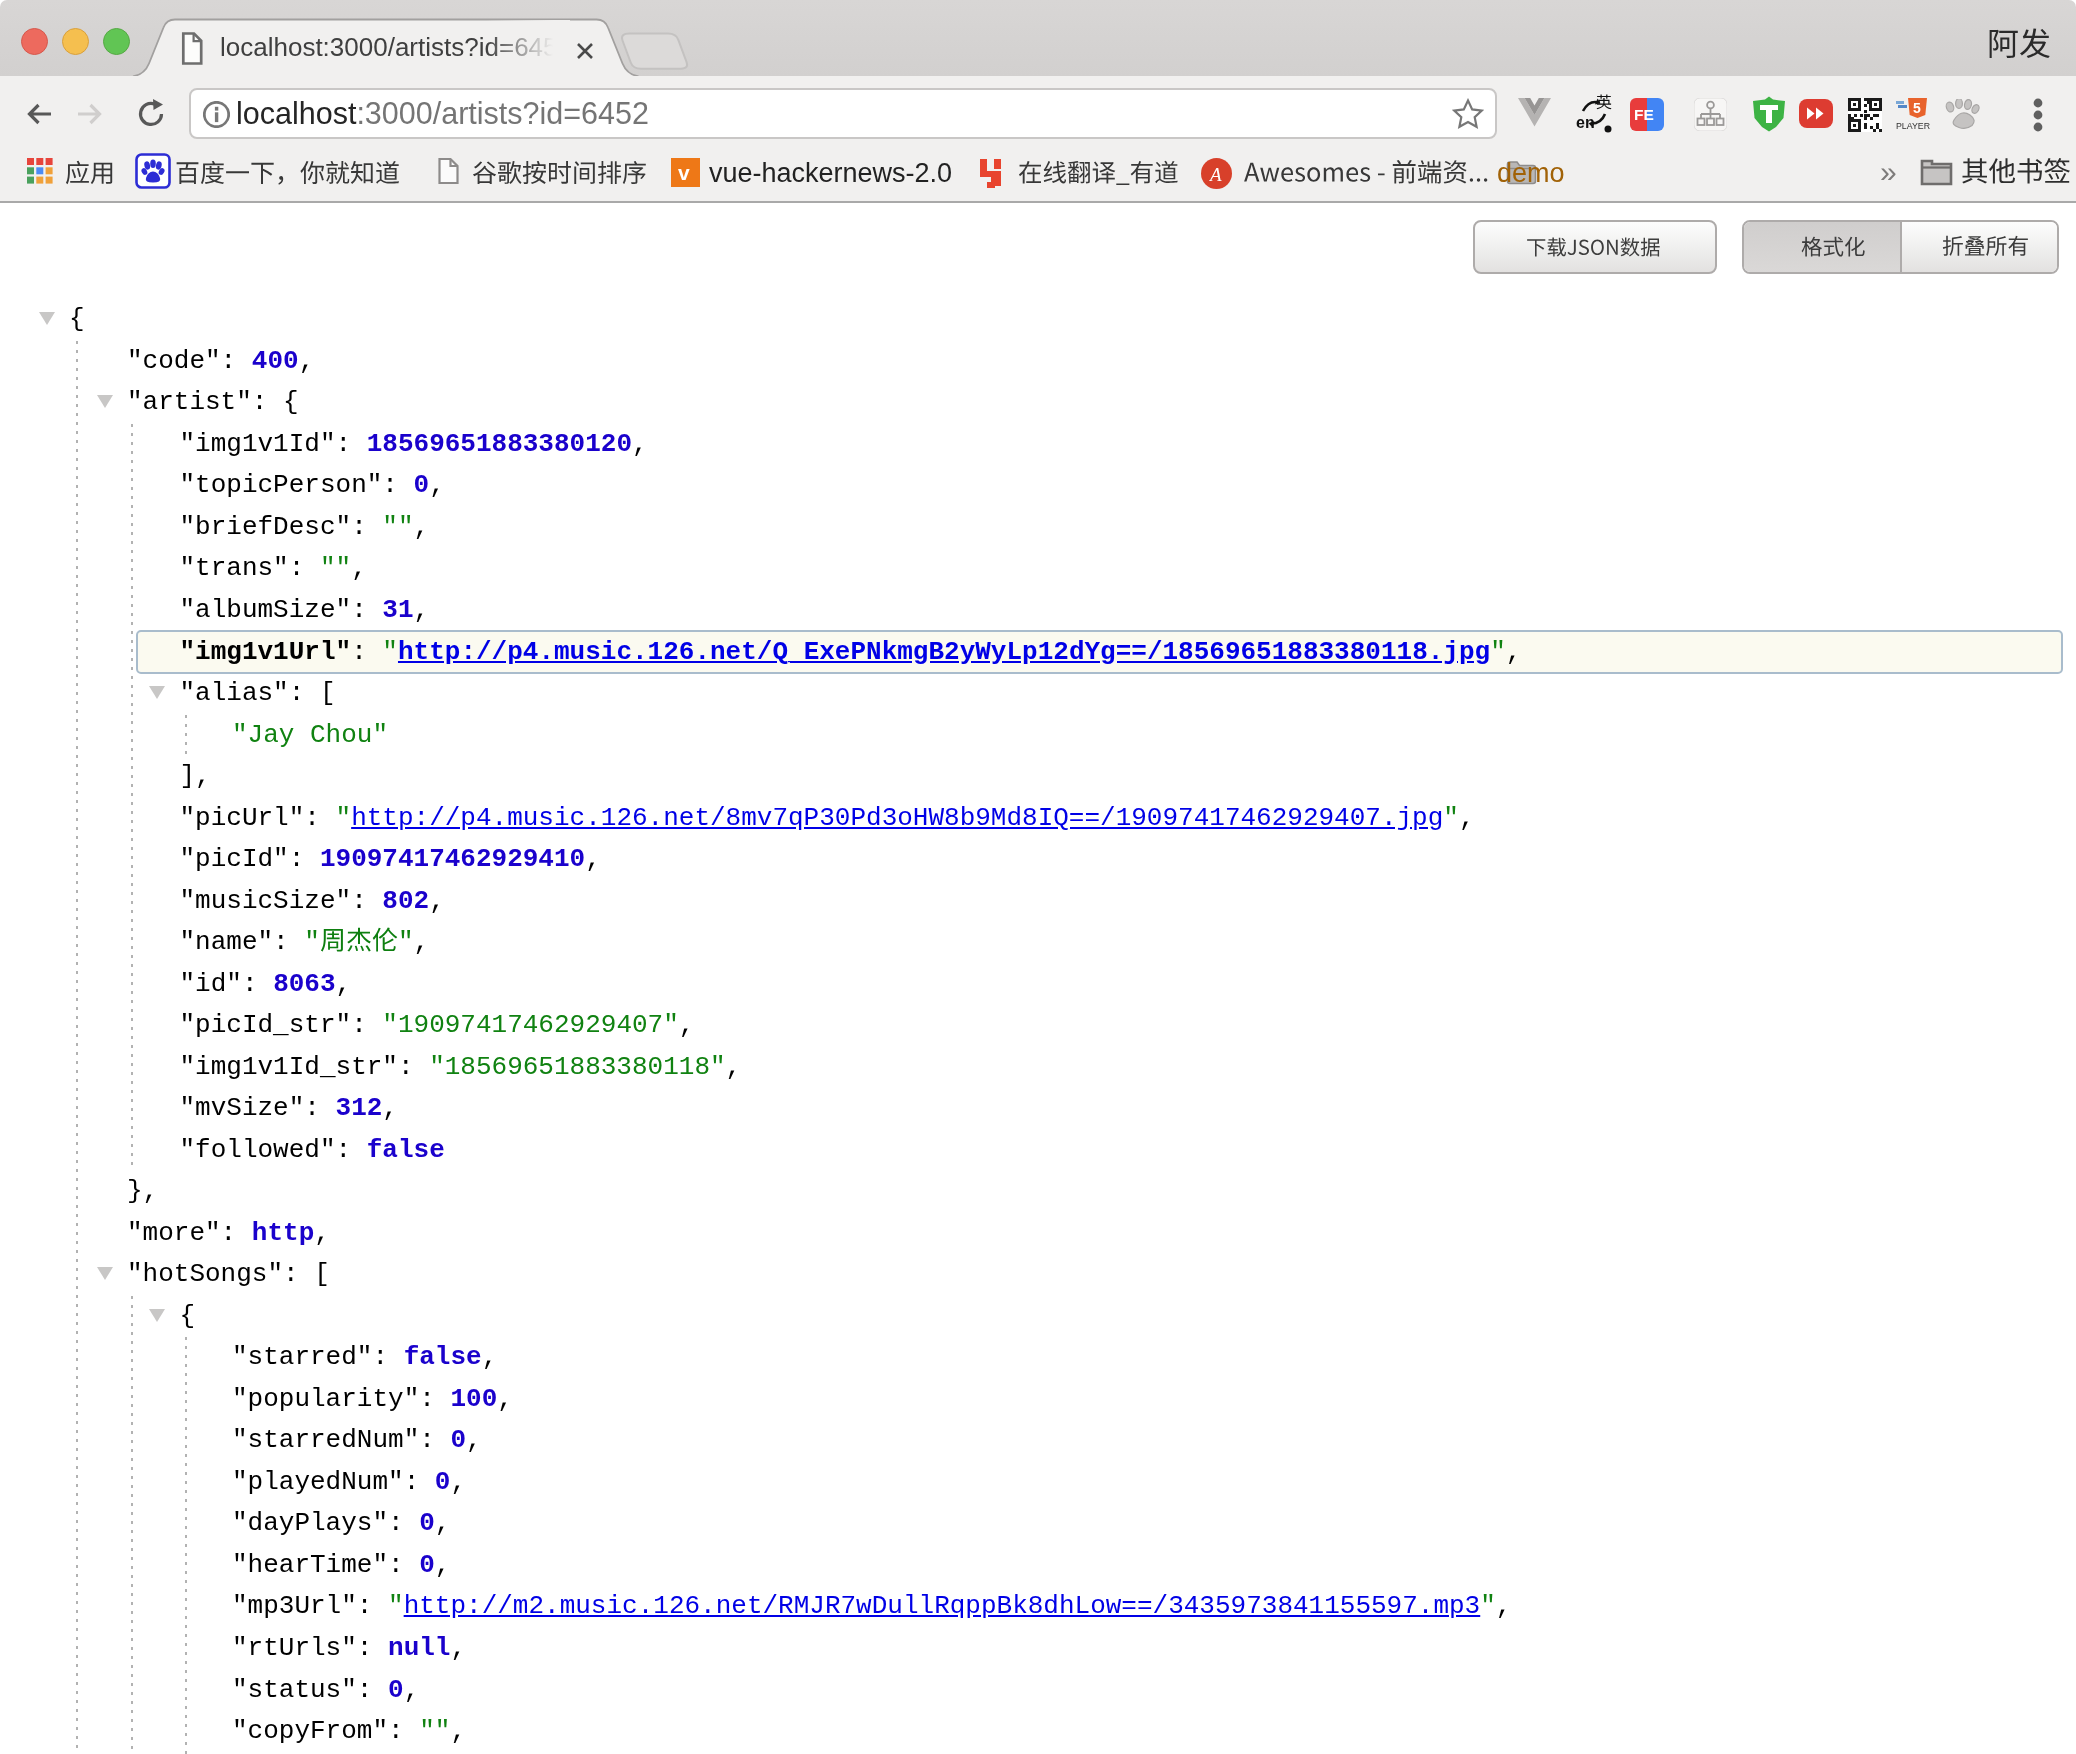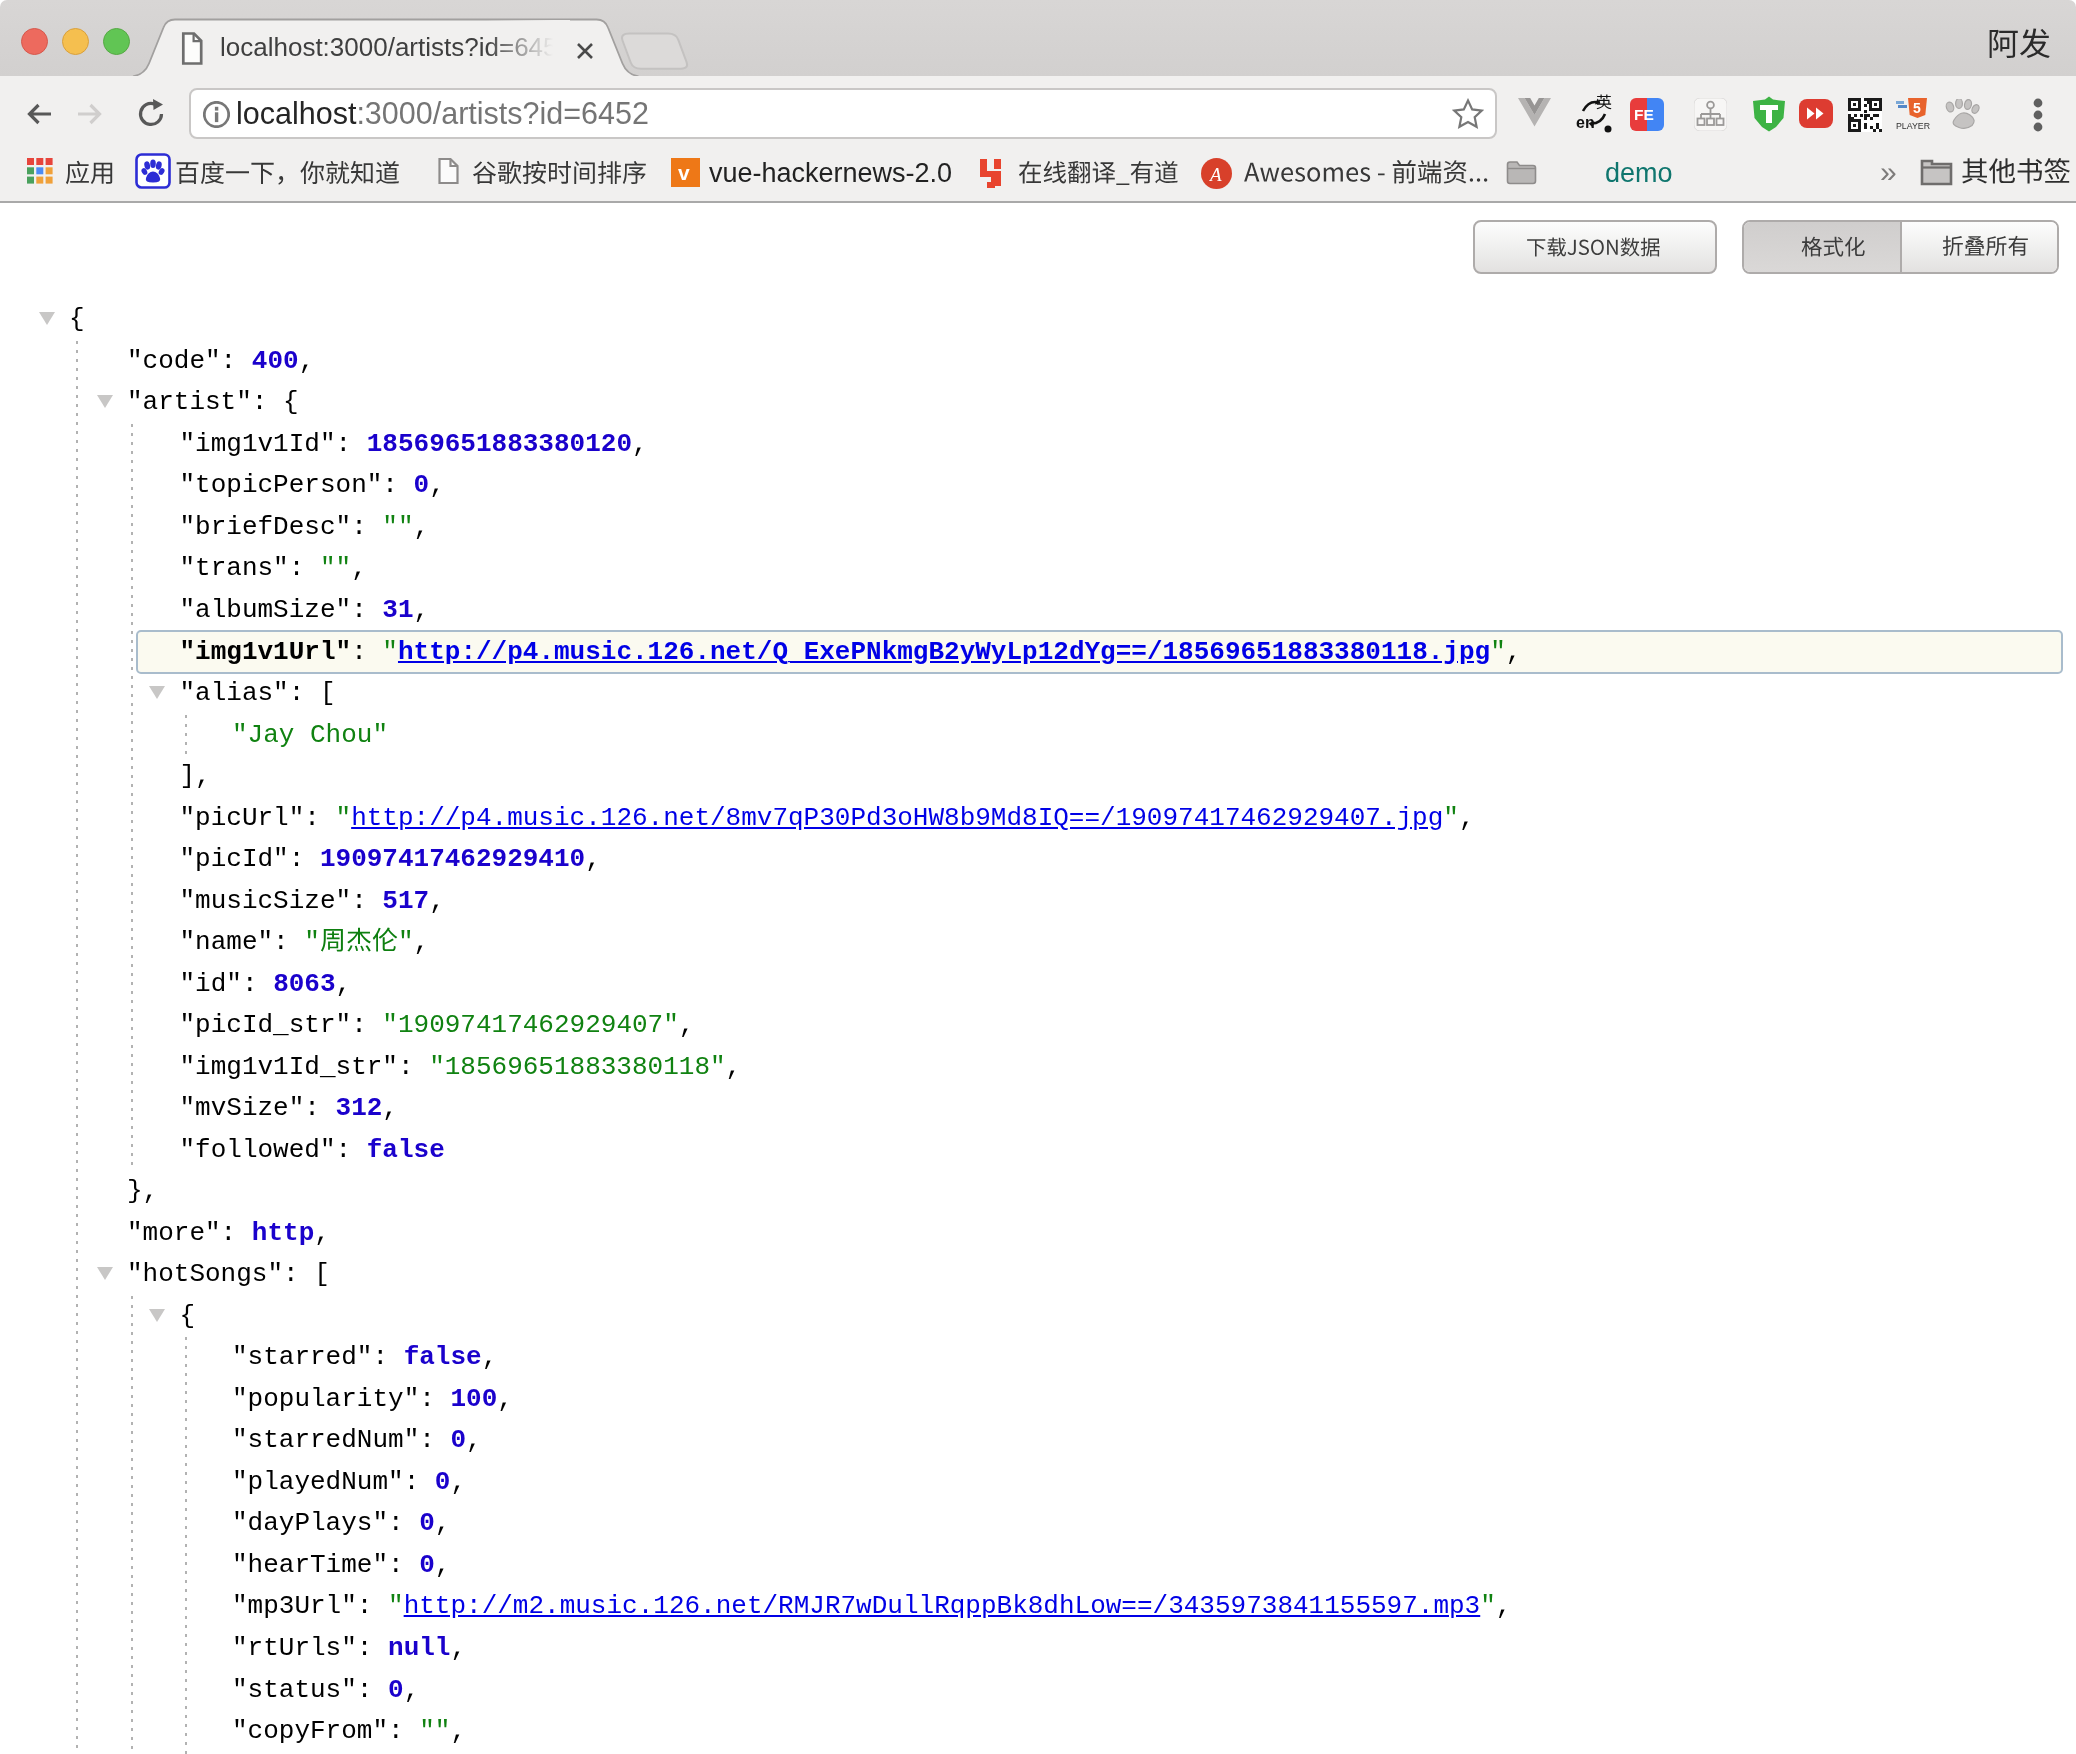--- a/index.html
+++ b/index.html
@@ -228,21 +228,21 @@
   </svg>
 <div style="position:absolute;left:1244px;top:158.0px;width:245px;height:27px">
     <svg width="245.2" height="27.3" viewBox="0 -23.5 245.2 27.3" style="position:absolute">
       <path d="M0.1 0.0H2.5L4.3 -5.7H11.1L12.9 0.0H15.4L9.1 -18.7H6.4ZM4.9 -7.6 5.8 -10.5C6.5 -12.6 7.1 -14.6 7.6 -16.8H7.8C8.4 -14.6 9.0 -12.6 9.6 -10.5L10.5 -7.6Z M20.0 0.0H22.7L24.7 -7.4C25.1 -8.7 25.3 -10.0 25.7 -11.4H25.8C26.1 -10.0 26.4 -8.8 26.7 -7.5L28.7 0.0H31.5L35.3 -13.8H33.0L31.0 -5.8C30.7 -4.5 30.5 -3.3 30.2 -2.0H30.1C29.7 -3.3 29.4 -4.5 29.1 -5.8L26.9 -13.8H24.7L22.5 -5.8C22.2 -4.5 21.9 -3.3 21.6 -2.0H21.4C21.2 -3.3 20.9 -4.5 20.6 -5.8L18.6 -13.8H16.2Z M43.9 0.3C45.8 0.3 47.3 -0.3 48.4 -1.1L47.6 -2.6C46.6 -1.9 45.5 -1.5 44.2 -1.5C41.5 -1.5 39.7 -3.4 39.6 -6.4H48.9C49.0 -6.7 49.0 -7.2 49.0 -7.7C49.0 -11.7 47.0 -14.2 43.5 -14.2C40.3 -14.2 37.3 -11.4 37.3 -6.9C37.3 -2.3 40.2 0.3 43.9 0.3ZM39.6 -8.0C39.8 -10.8 41.6 -12.3 43.5 -12.3C45.7 -12.3 47.0 -10.8 47.0 -8.0Z M56.0 0.3C59.3 0.3 61.1 -1.5 61.1 -3.8C61.1 -6.4 58.9 -7.2 56.9 -8.0C55.3 -8.6 53.9 -9.1 53.9 -10.4C53.9 -11.5 54.7 -12.4 56.5 -12.4C57.7 -12.4 58.6 -11.9 59.6 -11.2L60.7 -12.6C59.7 -13.5 58.1 -14.2 56.4 -14.2C53.4 -14.2 51.7 -12.5 51.7 -10.3C51.7 -7.9 53.8 -7.0 55.7 -6.3C57.2 -5.7 58.9 -5.0 58.9 -3.6C58.9 -2.4 58.0 -1.5 56.1 -1.5C54.5 -1.5 53.2 -2.1 52.0 -3.1L50.9 -1.6C52.2 -0.5 54.1 0.3 56.0 0.3Z M69.7 0.3C73.1 0.3 76.1 -2.3 76.1 -6.9C76.1 -11.5 73.1 -14.2 69.7 -14.2C66.4 -14.2 63.3 -11.5 63.3 -6.9C63.3 -2.3 66.4 0.3 69.7 0.3ZM69.7 -1.6C67.3 -1.6 65.7 -3.7 65.7 -6.9C65.7 -10.1 67.3 -12.2 69.7 -12.2C72.1 -12.2 73.8 -10.1 73.8 -6.9C73.8 -3.7 72.1 -1.6 69.7 -1.6Z M79.8 0.0H82.2V-10.0C83.4 -11.5 84.6 -12.2 85.6 -12.2C87.4 -12.2 88.2 -11.1 88.2 -8.5V0.0H90.5V-10.0C91.8 -11.5 92.9 -12.2 94.0 -12.2C95.8 -12.2 96.6 -11.1 96.6 -8.5V0.0H98.9V-8.8C98.9 -12.3 97.6 -14.2 94.7 -14.2C93.0 -14.2 91.6 -13.1 90.1 -11.6C89.6 -13.2 88.5 -14.2 86.3 -14.2C84.7 -14.2 83.2 -13.2 82.0 -11.8H82.0L81.7 -13.8H79.8Z M109.0 0.3C110.9 0.3 112.4 -0.3 113.6 -1.1L112.8 -2.6C111.7 -1.9 110.6 -1.5 109.3 -1.5C106.7 -1.5 104.9 -3.4 104.7 -6.4H114.0C114.1 -6.7 114.1 -7.2 114.1 -7.7C114.1 -11.7 112.1 -14.2 108.6 -14.2C105.4 -14.2 102.4 -11.4 102.4 -6.9C102.4 -2.3 105.3 0.3 109.0 0.3ZM104.7 -8.0C105.0 -10.8 106.7 -12.3 108.7 -12.3C110.8 -12.3 112.1 -10.8 112.1 -8.0Z M121.2 0.3C124.4 0.3 126.2 -1.5 126.2 -3.8C126.2 -6.4 124.0 -7.2 122.0 -8.0C120.4 -8.6 119.0 -9.1 119.0 -10.4C119.0 -11.5 119.8 -12.4 121.6 -12.4C122.8 -12.4 123.8 -11.9 124.7 -11.2L125.8 -12.6C124.8 -13.5 123.3 -14.2 121.6 -14.2C118.5 -14.2 116.8 -12.5 116.8 -10.3C116.8 -7.9 118.9 -7.0 120.8 -6.3C122.3 -5.7 124.0 -5.0 124.0 -3.6C124.0 -2.4 123.1 -1.5 121.3 -1.5C119.6 -1.5 118.4 -2.1 117.1 -3.1L116.0 -1.6C117.3 -0.5 119.2 0.3 121.2 0.3Z M134.0 -6.2H140.6V-8.0H134.0Z M162.8 -13.1V-2.7H164.6V-13.1ZM168.0 -13.9V-0.4C168.0 0.0 167.9 0.1 167.5 0.1C167.0 0.2 165.6 0.2 164.1 0.1C164.4 0.6 164.7 1.4 164.8 1.9C166.7 2.0 168.0 1.9 168.8 1.6C169.6 1.3 169.9 0.8 169.9 -0.3V-13.9ZM165.9 -21.5C165.3 -20.3 164.3 -18.6 163.5 -17.4H155.8L157.1 -17.8C156.6 -18.9 155.5 -20.4 154.5 -21.4L152.7 -20.8C153.6 -19.8 154.6 -18.4 155.1 -17.4H148.8V-15.6H171.6V-17.4H165.6C166.4 -18.4 167.2 -19.7 167.9 -20.9ZM157.8 -7.7V-5.1H152.2V-7.7ZM157.8 -9.2H152.2V-11.7H157.8ZM150.4 -13.3V1.9H152.2V-3.6H157.8V-0.2C157.8 0.2 157.7 0.3 157.4 0.3C157.1 0.3 155.9 0.3 154.6 0.2C154.8 0.7 155.1 1.5 155.2 1.9C157.0 1.9 158.1 1.9 158.8 1.6C159.5 1.3 159.7 0.8 159.7 -0.2V-13.3Z M174.2 -16.6V-14.8H182.8V-16.6ZM175.0 -13.4C175.6 -10.5 176.0 -6.7 176.1 -4.2L177.7 -4.5C177.6 -7.0 177.1 -10.7 176.5 -13.6ZM176.7 -20.7C177.4 -19.5 178.1 -17.9 178.4 -16.9L180.1 -17.4C179.8 -18.5 179.1 -20.0 178.4 -21.2ZM183.3 -8.2V2.0H185.0V-6.5H187.3V1.8H188.8V-6.5H191.1V1.7H192.7V-6.5H195.0V0.3C195.0 0.5 195.0 0.6 194.7 0.6C194.5 0.6 193.9 0.6 193.2 0.6C193.4 1.0 193.6 1.6 193.7 2.1C194.9 2.1 195.6 2.1 196.1 1.8C196.6 1.5 196.7 1.1 196.7 0.3V-8.2H190.2L190.9 -10.5H197.3V-12.2H182.5V-10.5H188.7C188.6 -9.7 188.4 -8.9 188.3 -8.2ZM183.6 -20.1V-14.1H196.4V-20.1H194.6V-15.8H190.7V-21.4H188.9V-15.8H185.4V-20.1ZM180.3 -13.8C180.0 -10.8 179.4 -6.3 178.8 -3.5C177.0 -3.1 175.3 -2.7 174.0 -2.4L174.5 -0.5C176.9 -1.1 180.0 -1.9 183.0 -2.7L182.7 -4.5L180.3 -3.9C180.9 -6.6 181.5 -10.5 182.0 -13.5Z M200.6 -19.2C202.4 -18.5 204.8 -17.3 205.9 -16.4L206.9 -17.9C205.7 -18.8 203.4 -19.9 201.6 -20.5ZM199.7 -12.6 200.2 -10.9C202.3 -11.6 204.9 -12.4 207.4 -13.2L207.1 -14.9C204.3 -14.0 201.6 -13.2 199.7 -12.6ZM203.1 -9.5V-2.4H204.9V-7.7H217.6V-2.5H219.6V-9.5ZM210.5 -7.0C209.7 -2.7 207.8 -0.5 199.7 0.5C200.0 0.9 200.4 1.6 200.5 2.1C209.2 0.9 211.5 -1.9 212.4 -7.0ZM211.6 -1.9C214.8 -0.9 219.0 0.8 221.1 1.9L222.3 0.4C220.0 -0.8 215.8 -2.3 212.6 -3.3ZM210.8 -21.3C210.1 -19.5 208.8 -17.4 206.7 -15.8C207.1 -15.6 207.7 -15.0 208.1 -14.6C209.2 -15.5 210.0 -16.5 210.8 -17.6H213.8C213.0 -14.9 211.3 -12.5 206.7 -11.3C207.1 -11.0 207.6 -10.4 207.7 -9.9C211.3 -11.0 213.3 -12.7 214.5 -14.7C216.1 -12.6 218.6 -10.9 221.5 -10.1C221.7 -10.6 222.2 -11.3 222.6 -11.6C219.5 -12.3 216.7 -14.0 215.3 -16.2C215.4 -16.7 215.6 -17.1 215.7 -17.6H219.5C219.1 -16.7 218.7 -15.9 218.3 -15.3L220.0 -14.8C220.6 -15.8 221.4 -17.4 222.1 -18.8L220.7 -19.2L220.3 -19.0H211.6C212.0 -19.7 212.3 -20.4 212.6 -21.1Z M227.5 0.3C228.4 0.3 229.1 -0.4 229.1 -1.4C229.1 -2.5 228.4 -3.2 227.5 -3.2C226.5 -3.2 225.8 -2.5 225.8 -1.4C225.8 -0.4 226.5 0.3 227.5 0.3Z M234.5 0.3C235.5 0.3 236.2 -0.4 236.2 -1.4C236.2 -2.5 235.5 -3.2 234.5 -3.2C233.6 -3.2 232.9 -2.5 232.9 -1.4C232.9 -0.4 233.6 0.3 234.5 0.3Z M241.6 0.3C242.6 0.3 243.3 -0.4 243.3 -1.4C243.3 -2.5 242.6 -3.2 241.6 -3.2C240.7 -3.2 240.0 -2.5 240.0 -1.4C240.0 -0.4 240.7 0.3 241.6 0.3Z" fill="#383838"></path>
     </svg>
   </div>
 <svg class="abs" style="left:1506px;top:159px" width="31" height="27">
 <path d="M 1.5 5.5 Q 1.5 3 4 3 L 11 3 L 13.5 6.5 L 27 6.5 Q 29.5 6.5 29.5 9 L 29.5 22 Q 29.5 24.5 27 24.5 L 4 24.5 Q 1.5 24.5 1.5 22 Z" fill="#b9b7b6" stroke="#8e8c8b" stroke-width="1.6"></path>
 <path d="M 1.5 9.5 L 29.5 9.5" stroke="#8e8c8b" stroke-width="1.4"></path>
   </svg>
-<div class="abs" style="left:1605px;top:147px;font-size:27px;color:#0f766e;height:52px;display:flex;align-items:center">demo</div>
+<div class="abs" style="left:1497px;top:147px;font-size:27px;color:#a16207;height:52px;display:flex;align-items:center">demo</div>
 <div class="abs" style="left:1880px;top:146px;font-size:30px;color:#7e7c7b;height:52px;display:flex;align-items:center">»</div>
 <svg class="abs" style="left:1920px;top:157px" width="33" height="30">
 <path d="M 2 4 L 12 4 L 12 7 L 31 7 L 31 27 L 2 27 Z" fill="#c6c4c3" stroke="#6f6d6c" stroke-width="2.6"></path>
 <path d="M 2 10.5 L 31 10.5" stroke="#6f6d6c" stroke-width="2.2"></path>
   </svg>
 <div style="position:absolute;left:1961px;top:156.2px;width:110px;height:29px">
     <svg width="110.0" height="29.4" viewBox="0 -25.3 110.0 29.4" style="position:absolute">
       <path d="M15.8 -1.8C19.0 -0.6 22.3 0.9 24.2 2.1L26.1 0.7C24.0 -0.4 20.4 -2.0 17.2 -3.1ZM9.9 -3.2C8.0 -1.9 4.2 -0.3 1.2 0.6C1.7 1.0 2.3 1.7 2.6 2.1C5.6 1.2 9.3 -0.4 11.8 -2.0ZM18.9 -23.1V-19.9H8.6V-23.1H6.6V-19.9H2.3V-18.0H6.6V-5.6H1.5V-3.7H26.0V-5.6H20.9V-18.0H25.4V-19.9H20.9V-23.1ZM8.6 -5.6V-8.7H18.9V-5.6ZM8.6 -18.0H18.9V-15.2H8.6ZM8.6 -13.4H18.9V-10.4H8.6Z M38.4 -20.4V-13.1L35.0 -11.7L35.8 -9.9L38.4 -10.9V-2.0C38.4 1.0 39.4 1.8 42.7 1.8C43.5 1.8 49.1 1.8 49.9 1.8C53.0 1.8 53.7 0.6 54.0 -3.2C53.4 -3.4 52.6 -3.7 52.1 -4.0C51.8 -0.8 51.6 -0.1 49.9 -0.1C48.6 -0.1 43.8 -0.1 42.8 -0.1C40.8 -0.1 40.5 -0.4 40.5 -2.0V-11.7L44.5 -13.3V-3.9H46.5V-14.1L50.8 -15.8C50.8 -11.4 50.7 -8.6 50.5 -7.8C50.3 -7.1 50.0 -7.0 49.6 -7.0C49.2 -7.0 48.2 -7.0 47.5 -7.0C47.7 -6.5 47.9 -5.7 48.0 -5.1C48.8 -5.1 50.0 -5.1 50.8 -5.3C51.6 -5.5 52.2 -6.0 52.4 -7.3C52.7 -8.5 52.7 -12.5 52.7 -17.5L52.9 -17.8L51.4 -18.4L51.0 -18.1L50.8 -17.9L46.5 -16.2V-23.0H44.5V-15.5L40.5 -13.9V-20.4ZM34.8 -23.0C33.3 -18.8 30.7 -14.7 28.0 -12.0C28.4 -11.6 29.0 -10.5 29.1 -10.0C30.1 -11.0 31.0 -12.2 31.9 -13.4V2.1H33.9V-16.6C35.0 -18.5 36.0 -20.4 36.7 -22.4Z M74.7 -20.9C76.5 -19.7 78.8 -18.0 79.9 -17.0L81.2 -18.5C80.0 -19.6 77.7 -21.2 76.0 -22.3ZM58.5 -18.3V-16.3H66.5V-10.9H56.6V-8.9H66.5V2.2H68.6V-8.9H78.8C78.5 -4.9 78.1 -3.2 77.5 -2.7C77.2 -2.4 76.9 -2.4 76.4 -2.4C75.7 -2.4 73.9 -2.4 72.2 -2.6C72.6 -2.0 72.9 -1.2 72.9 -0.6C74.6 -0.5 76.3 -0.5 77.1 -0.5C78.1 -0.6 78.7 -0.8 79.3 -1.4C80.1 -2.2 80.5 -4.4 80.9 -9.9C81.0 -10.2 81.0 -10.9 81.0 -10.9H77.0V-18.3H68.6V-23.0H66.5V-18.3ZM68.6 -10.9V-16.3H75.0V-10.9Z M94.2 -7.7C95.2 -5.9 96.2 -3.5 96.6 -2.1L98.3 -2.8C97.9 -4.2 96.8 -6.5 95.8 -8.3ZM87.3 -6.9C88.5 -5.2 89.8 -3.0 90.4 -1.6L92.1 -2.4C91.5 -3.8 90.2 -6.0 89.0 -7.7ZM101.8 -11.1H90.6V-9.3H101.8ZM98.3 -23.2C97.6 -21.2 96.3 -19.3 94.8 -18.0C95.2 -17.8 95.6 -17.5 96.0 -17.3C93.2 -14.1 88.1 -11.6 83.5 -10.2C83.9 -9.7 84.4 -9.0 84.7 -8.5C86.7 -9.2 88.7 -10.0 90.6 -11.1C92.7 -12.2 94.6 -13.6 96.3 -15.0C99.2 -12.4 103.8 -10.0 107.7 -8.8C108.0 -9.3 108.6 -10.1 109.0 -10.5C104.9 -11.5 100.0 -13.8 97.4 -16.1L98.0 -16.8L97.0 -17.3C97.4 -17.8 97.8 -18.4 98.3 -19.0H100.8C101.7 -17.8 102.6 -16.3 103.0 -15.3L104.9 -15.8C104.6 -16.7 103.8 -17.9 103.0 -19.0H108.3V-20.7H99.3C99.7 -21.4 100.0 -22.1 100.2 -22.8ZM87.6 -23.2C86.7 -20.5 85.2 -17.8 83.5 -16.0C84.0 -15.8 84.8 -15.2 85.2 -14.9C86.2 -16.0 87.1 -17.4 87.9 -19.0H89.1C89.8 -17.8 90.4 -16.3 90.7 -15.3L92.6 -15.9C92.3 -16.7 91.8 -17.9 91.2 -19.0H95.6V-20.7H88.7C89.0 -21.4 89.3 -22.1 89.5 -22.7ZM103.4 -8.2C102.2 -5.5 100.6 -2.5 99.0 -0.4H84.2V1.5H108.2V-0.4H101.4C102.7 -2.5 104.1 -5.2 105.2 -7.6Z" fill="#2e2e2e"></path>
     </svg>
   </div>
@@ -284,21 +284,21 @@
 <div class="jline mono" style="left:179.5px;top:465.4px">"topicPerson": <span class="n">0</span>,</div>
 <div class="jline mono" style="left:179.5px;top:506.9px">"briefDesc": <span class="s">""</span>,</div>
 <div class="jline mono" style="left:179.5px;top:548.4px">"trans": <span class="s">""</span>,</div>
 <div class="jline mono" style="left:179.5px;top:589.9px">"albumSize": <span class="n">31</span>,</div>
 <div class="jline mono" style="left:179.5px;top:631.5px"><b>"img1v1Url"</b>: <span class="s">"</span><b class="a">http://p4.music.126.net/Q_ExePNkmgB2yWyLp12dYg==/18569651883380118.jpg</b><span class="s">"</span>,</div>
 <div class="jline mono" style="left:179.5px;top:673.0px">"alias": [</div>
 <div class="jline mono" style="left:232px;top:714.5px"><span class="s">"Jay Chou"</span></div>
 <div class="jline mono" style="left:179.5px;top:756.0px">],</div>
 <div class="jline mono" style="left:179.5px;top:797.5px">"picUrl": <span class="s">"</span><span class="a">http://p4.music.126.net/8mv7qP30Pd3oHW8b9Md8IQ==/19097417462929407.jpg</span><span class="s">"</span>,</div>
 <div class="jline mono" style="left:179.5px;top:839.1px">"picId": <span class="n">19097417462929410</span>,</div>
-<div class="jline mono" style="left:179.5px;top:880.6px">"musicSize": <span class="n">517</span>,</div>
+<div class="jline mono" style="left:179.5px;top:880.6px">"musicSize": <span class="n">802</span>,</div>
 <div class="jline mono" style="left:179.5px;top:922.1px">"name": <span class="s">"</span><svg width="78" height="27" viewBox="0 -23.5 78 27" style="vertical-align:-3.5px">
       <path d="M3.8 -20.6V-12.2C3.8 -8.1 3.6 -2.8 0.9 1.0C1.3 1.2 2.1 1.8 2.4 2.2C5.4 -1.8 5.8 -7.9 5.8 -12.2V-18.8H20.9V-0.4C20.9 0.1 20.7 0.2 20.3 0.2C19.8 0.3 18.2 0.3 16.5 0.2C16.8 0.7 17.1 1.6 17.2 2.1C19.5 2.1 20.9 2.0 21.7 1.7C22.6 1.4 22.9 0.8 22.9 -0.4V-20.6ZM12.1 -18.3V-16.0H7.5V-14.4H12.1V-11.9H6.8V-10.3H19.6V-11.9H14.0V-14.4H18.9V-16.0H14.0V-18.3ZM8.1 -8.1V0.2H9.9V-1.2H18.2V-8.1ZM9.9 -6.5H16.4V-2.8H9.9Z M34.8 -3.4C35.4 -1.8 36.0 0.4 36.2 1.6L38.0 1.2C37.8 -0.1 37.2 -2.1 36.5 -3.7ZM40.3 -3.4C41.1 -1.8 41.9 0.3 42.2 1.6L44.1 1.0C43.7 -0.2 42.8 -2.3 42.0 -3.8ZM45.5 -3.6C46.9 -1.8 48.3 0.5 48.9 2.1L50.7 1.3C50.1 -0.3 48.6 -2.6 47.2 -4.3ZM30.7 -4.2C30.0 -2.2 28.7 0.1 27.4 1.3L29.2 2.1C30.6 0.7 31.8 -1.6 32.5 -3.7ZM27.9 -17.8V-15.9H36.3C34.3 -12.5 30.7 -9.2 27.3 -7.6C27.7 -7.2 28.3 -6.4 28.7 -5.9C32.2 -7.9 35.8 -11.5 38.0 -15.4V-5.5H40.0V-15.5C42.2 -11.6 45.8 -7.9 49.5 -6.0C49.8 -6.6 50.4 -7.3 50.9 -7.7C47.3 -9.2 43.8 -12.5 41.7 -15.9H50.0V-17.8H40.0V-21.8H38.0V-17.8Z M67.8 -22.0C66.3 -18.8 63.2 -14.9 58.7 -12.2C59.1 -11.9 59.7 -11.2 60.0 -10.7C63.5 -12.9 66.2 -15.8 68.1 -18.7C70.3 -15.7 73.3 -12.7 76.0 -11.0C76.3 -11.5 76.9 -12.2 77.3 -12.6C74.5 -14.2 71.1 -17.3 69.2 -20.3L69.8 -21.6ZM72.5 -11.0C70.5 -9.6 67.3 -8.0 64.7 -6.8V-12.3H62.7V-1.5C62.7 1.0 63.5 1.6 66.5 1.6C67.1 1.6 71.6 1.6 72.2 1.6C74.8 1.6 75.4 0.6 75.7 -3.0C75.1 -3.1 74.3 -3.5 73.9 -3.8C73.7 -0.7 73.5 -0.2 72.1 -0.2C71.1 -0.2 67.3 -0.2 66.6 -0.2C65.0 -0.2 64.7 -0.4 64.7 -1.5V-4.9C67.5 -6.0 71.2 -7.8 73.8 -9.4ZM58.8 -21.8C57.4 -17.9 55.1 -14.0 52.7 -11.4C53.1 -11.0 53.7 -10.0 53.9 -9.5C54.7 -10.3 55.4 -11.4 56.2 -12.4V2.0H58.0V-15.5C59.0 -17.3 59.9 -19.3 60.7 -21.2Z" fill="#0e7f10"></path>
     </svg><span class="s">"</span>,</div>
 <div class="jline mono" style="left:179.5px;top:963.6px">"id": <span class="n">8063</span>,</div>
 <div class="jline mono" style="left:179.5px;top:1005.1px">"picId_str": <span class="s">"19097417462929407"</span>,</div>
 <div class="jline mono" style="left:179.5px;top:1046.7px">"img1v1Id_str": <span class="s">"18569651883380118"</span>,</div>
 <div class="jline mono" style="left:179.5px;top:1088.2px">"mvSize": <span class="n">312</span>,</div>
 <div class="jline mono" style="left:179.5px;top:1129.7px">"followed": <span class="n">false</span></div>
 <div class="jline mono" style="left:127px;top:1171.2px">},</div>
 <div class="jline mono" style="left:127px;top:1212.7px">"more": <span class="n">http</span>,</div>

